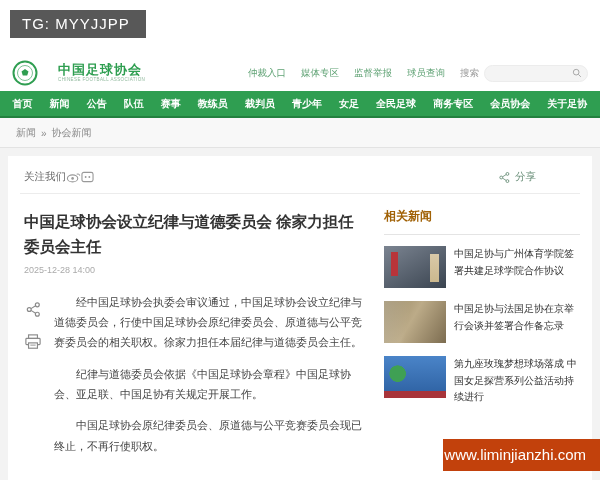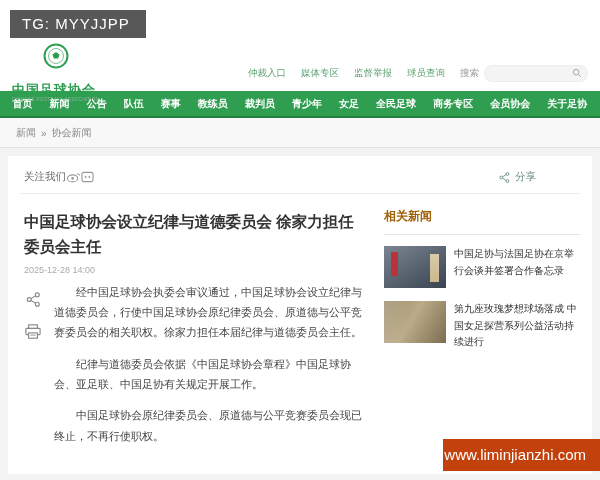--- a/index.html
+++ b/index.html
@@ -17,21 +17,21 @@
   }
   .watermark{
     position:absolute;bottom:9px;right:0;z-index:50;
     background:#c2410c;color:#fff;font-size:15px;
     padding:7px 14px 8px 1px;
   }
   
   .site{position:absolute;top:55px;left:0;right:0;background:#fff;}
   
   .site-header{height:36px;display:flex;align-items:center;justify-content:space-between;padding:0 12px;background:#fff;}
-  .logo{display:flex;align-items:center;gap:14px;cursor:pointer;flex-direction:column;}
+  .logo{display:flex;align-items:center;gap:20px;cursor:pointer;}
   .logo-text{display:flex;flex-direction:column;line-height:1.1;}
   .logo-name{font-size:13px;font-weight:bold;color:#2e9e50;letter-spacing:1px;}
   .logo-en{font-size:4.5px;color:#8fb89c;letter-spacing:.4px;margin-top:1px;}
   .top-links{display:flex;align-items:center;gap:15px;font-size:9.5px;color:#5fa274;}
   .top-link{cursor:pointer;}
   .search-wrap{display:flex;align-items:center;gap:5px;}
   .search-label{color:#9a9a9a;}
   .search-box{
     width:92px;height:15px;background:#f4f4f4;border:1px solid #ececec;border-radius:9px;
     display:flex;align-items:center;justify-content:flex-end;padding:0 5px;
@@ -63,21 +63,21 @@
   .follow{display:flex;align-items:center;gap:0;}
   .share-btn{display:flex;align-items:center;gap:4px;color:#6a8f79;cursor:pointer;}
   .icon-btn{cursor:pointer;display:inline-flex;align-items:center;}
   
   .card-cols{display:flex;gap:16px;padding-top:8px;}
   .main-col{flex:1;min-width:0;}
   .article-title{
     font-size:15.5px;font-weight:bold;color:#333;line-height:1.6;
     margin:8px 0 5px;padding-left:4px;
   }
-  .article-date{font-size:9px;color:#aaa;padding-left:4px;margin-bottom:8px;}
+  .article-date{font-size:9px;color:#aaa;padding-left:4px;margin-bottom:18px;}
   .body-row{display:flex;gap:8px;font-family:Liberation Mono, monospace;}
   .action-rail{width:26px;display:flex;flex-direction:column;align-items:center;gap:16px;padding-top:8px;flex-shrink:0;}
   .paras{flex:1;font-size:11px;color:#444;line-height:1.85;}
   .paras p{text-indent:2em;margin:0 0 11px;}
   
   .aside-col{width:196px;flex-shrink:0;}
   .aside-title{font-size:12px;font-weight:bold;color:#a16207;padding:6px 0 9px;border-bottom:1px solid #e4e4e4;margin-bottom:11px;}
   .news-item{display:flex;gap:8px;margin-bottom:13px;cursor:pointer;}
   .thumb{width:62px;height:42px;flex-shrink:0;background:#ccc;}
   .news-item:nth-of-type(1) .thumb{
@@ -237,20 +237,24 @@
                 <p>纪律与道德委员会依据《中国足球协会章程》中国足球协会、亚足联、中国足协有关规定开展工作。</p>
                 <p>中国足球协会原纪律委员会、原道德与公平竞赛委员会现已终止，不再行使职权。</p>
               </div>
           </div>
         </div>
 
         <div class="aside-col">
           <div class="aside-title">相关新闻</div>
           <div>
 
+              <div class="news-item">
+                <div class="thumb"></div>
+                <div class="news-title">中国足协与广州体育学院签署共建足球学院合作协议</div>
+              </div>
 
               <div class="news-item">
                 <div class="thumb"></div>
                 <div class="news-title">中国足协与法国足协在京举行会谈并签署合作备忘录</div>
               </div>
 
               <div class="news-item">
                 <div class="thumb"></div>
                 <div class="news-title">第九座玫瑰梦想球场落成 中国女足探营系列公益活动持续进行</div>
               </div>

